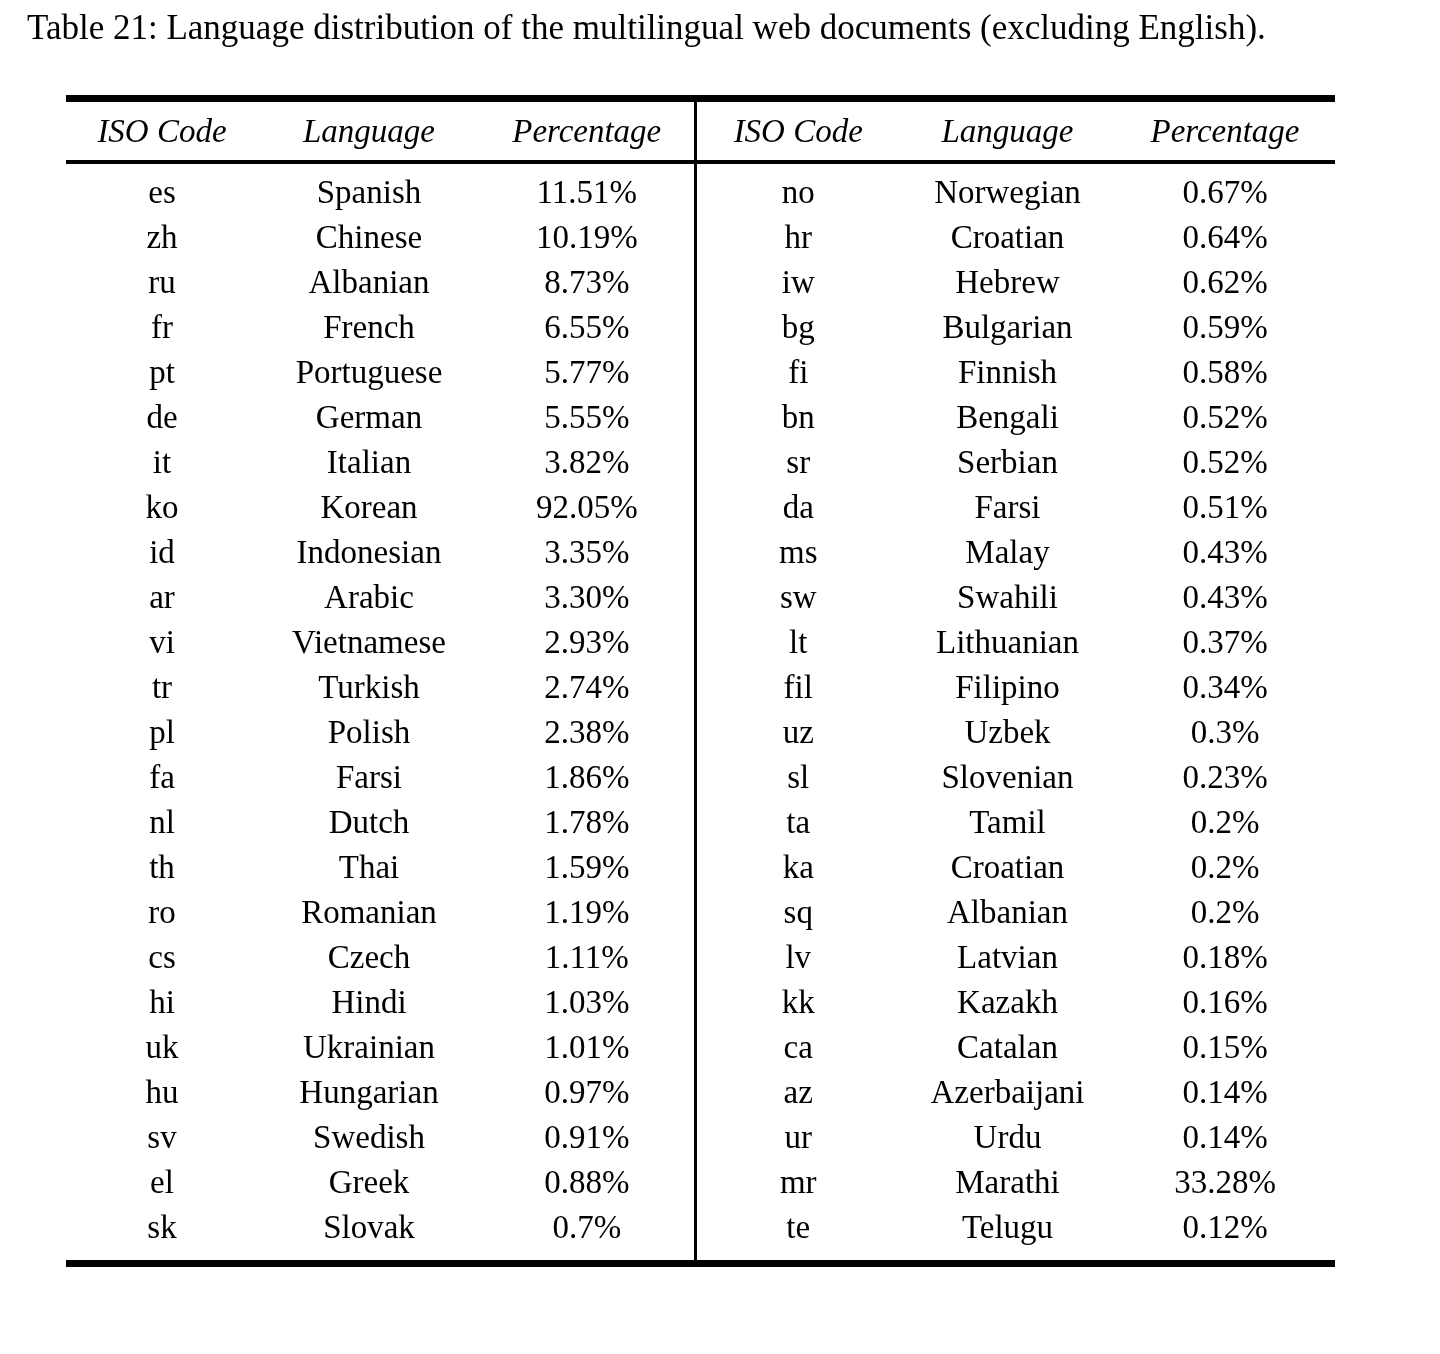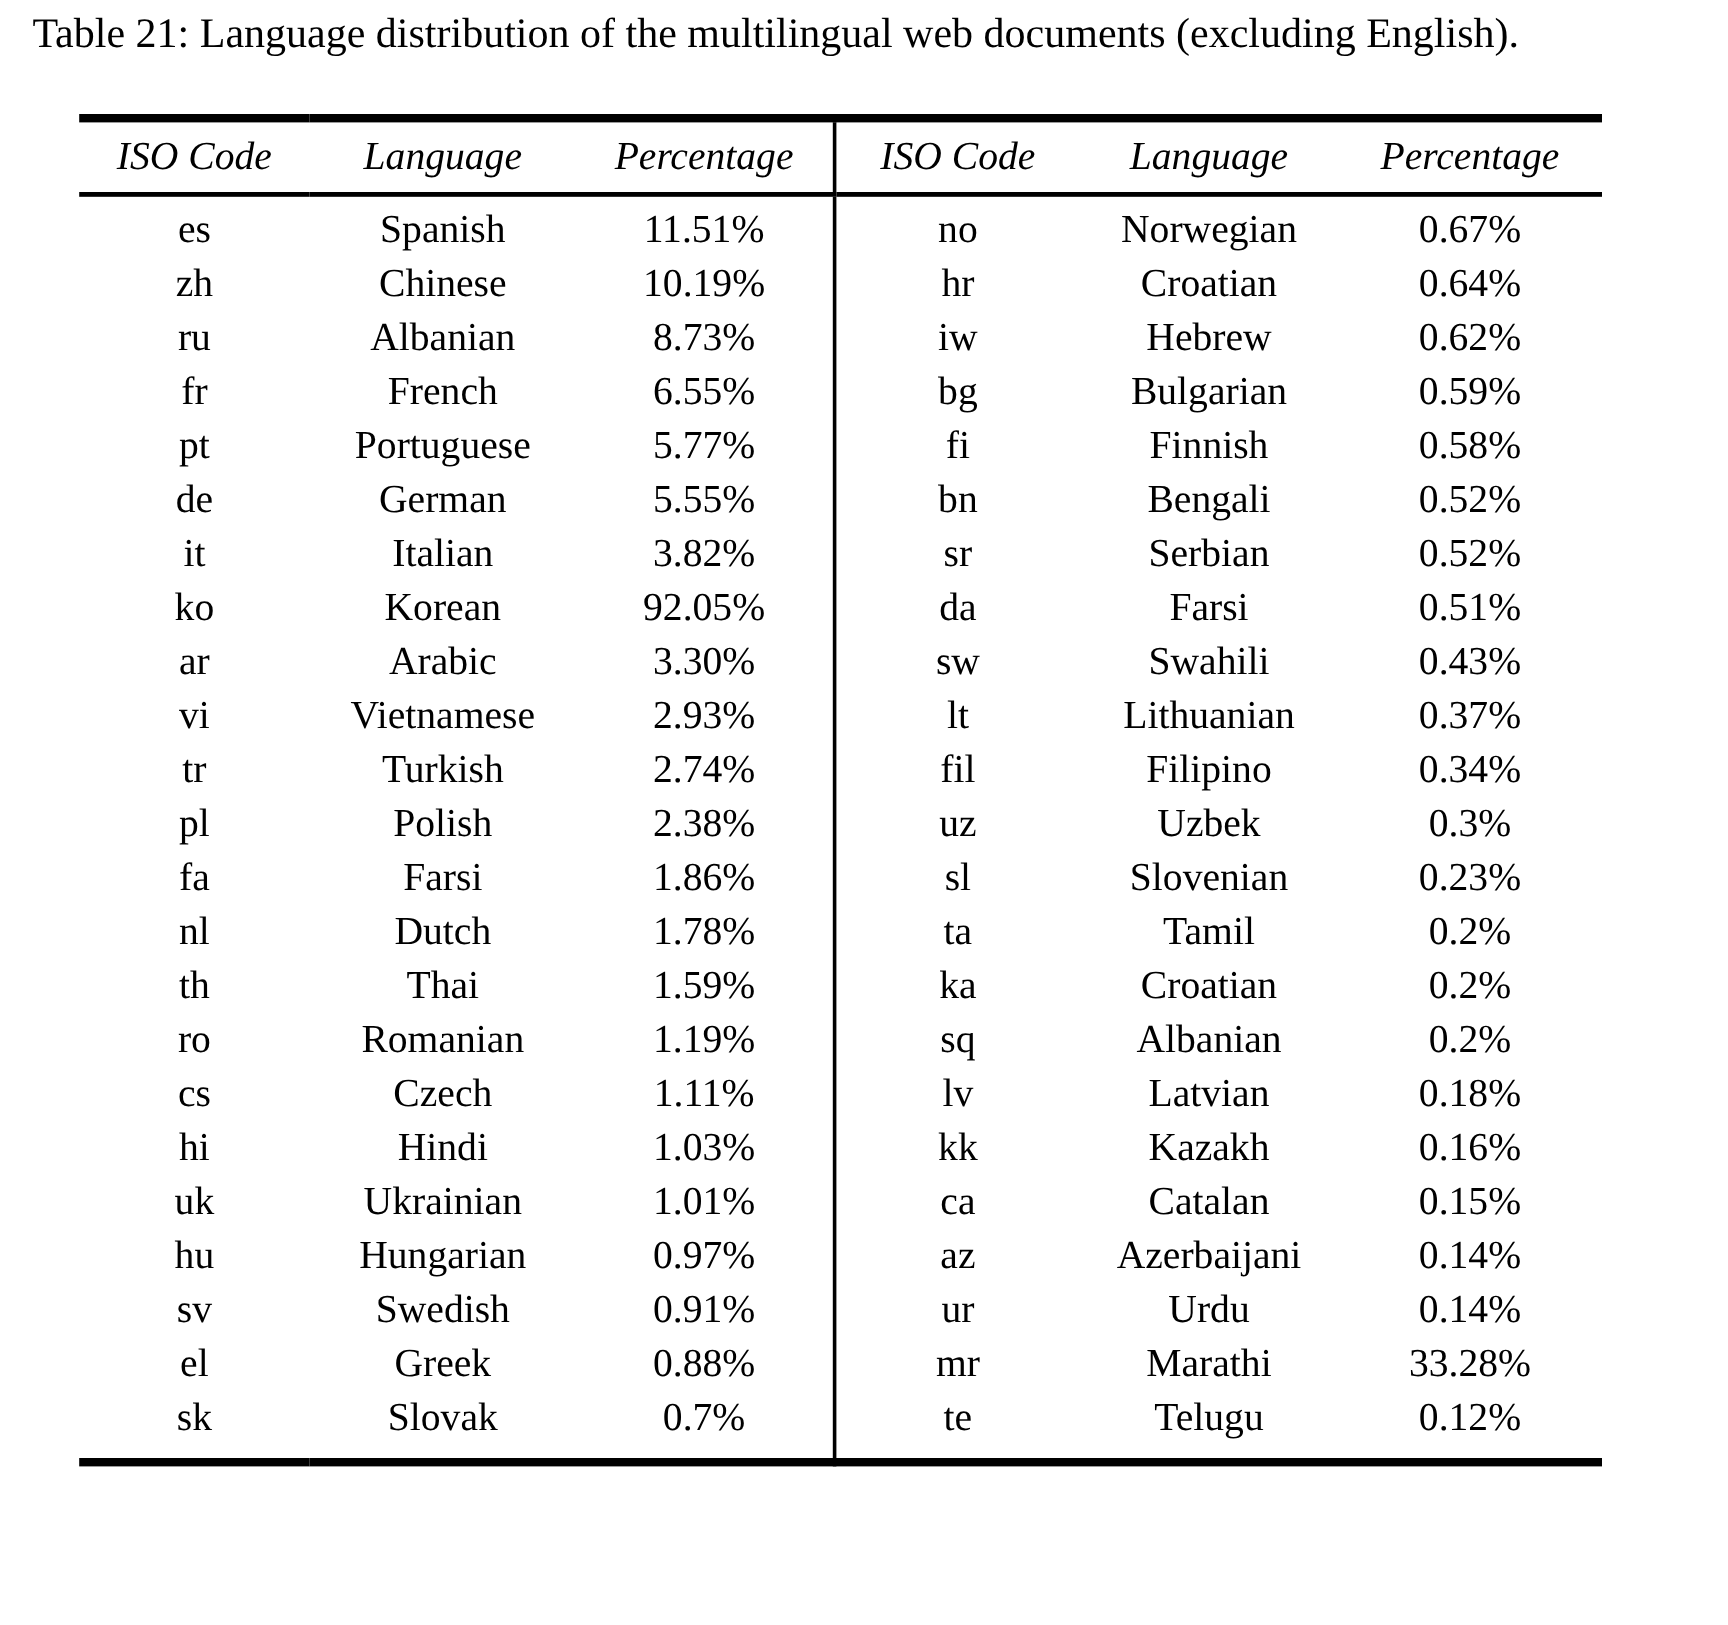--- a/index.html
+++ b/index.html
@@ -149,20 +149,28 @@
         </tr>
         <tr>
           <td>ko</td>
           <td>Korean</td>
           <td>92.05%</td>
           <td>da</td>
           <td>Farsi</td>
           <td>0.51%</td>
         </tr>
         <tr>
+          <td>id</td>
+          <td>Indonesian</td>
+          <td>3.35%</td>
+          <td>ms</td>
+          <td>Malay</td>
+          <td>0.43%</td>
+        </tr>
+        <tr>
           <td>ar</td>
           <td>Arabic</td>
           <td>3.30%</td>
           <td>sw</td>
           <td>Swahili</td>
           <td>0.43%</td>
         </tr>
         <tr>
           <td>vi</td>
           <td>Vietnamese</td>

